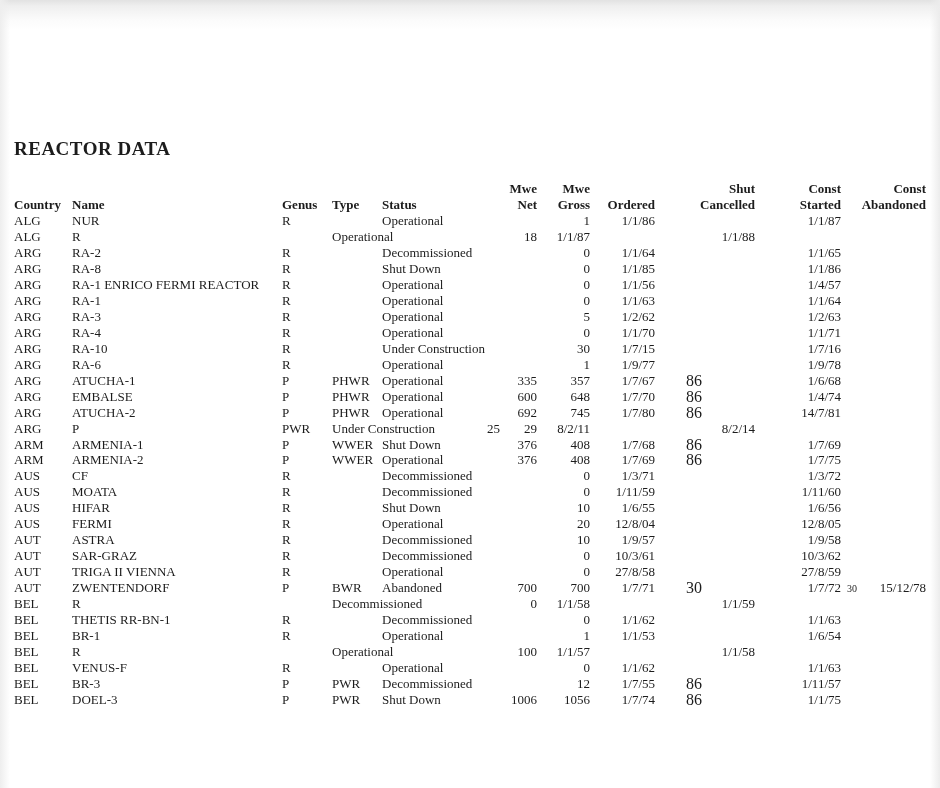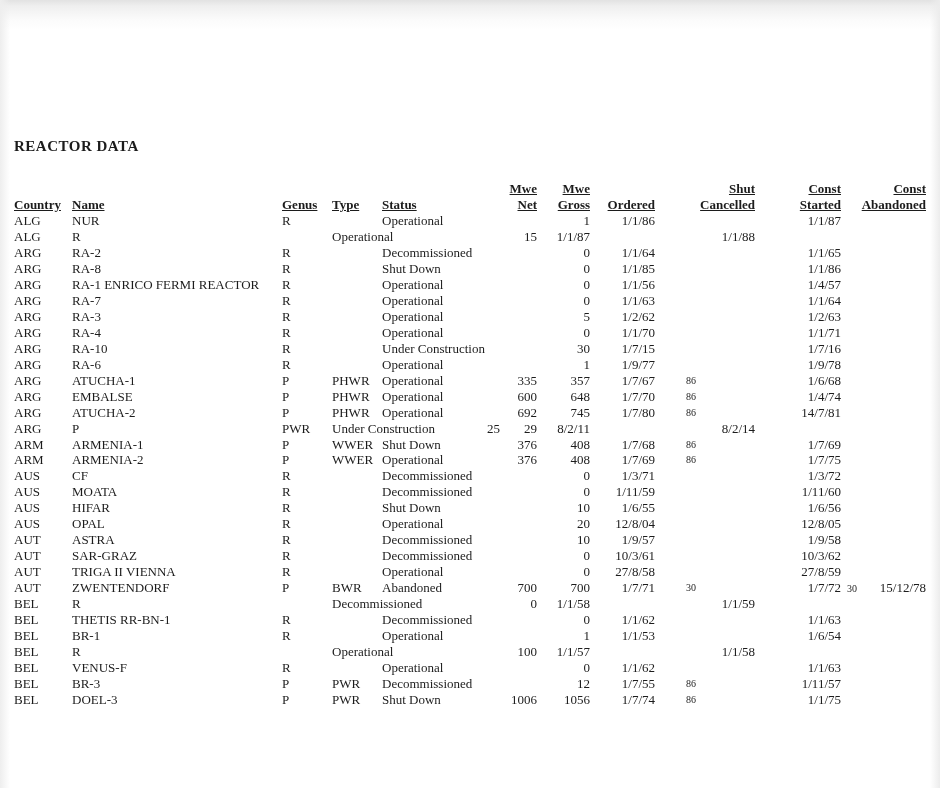--- a/index.html
+++ b/index.html
@@ -15,38 +15,38 @@
   .left-edge {
     position:absolute; left:0; top:0; bottom:0; width:10px;
     background:linear-gradient(90deg,#eeeeee,rgba(255,255,255,0));
   }
   .right-edge {
     position:absolute; right:0; top:0; bottom:0; width:10px;
     background:linear-gradient(270deg,#ececec,rgba(255,255,255,0));
   }
   .title {
     position:absolute; left:14px; top:138px;
-    font-size:15px; font-weight:bold; letter-spacing:0.5px;
+    font-size:19px; font-weight:bold; letter-spacing:0.5px;
     white-space:nowrap;
   }
   .table {
     position:absolute; left:14px; top:181px; width:912px;
   }
   .tr {
     display:grid;
     grid-template-columns:58px 210px 50px 50px 118px 37px 53px 65px 100px 86px 85px;
     height:15.97px; line-height:15.97px;
     font-size:13px;
   }
-  .hdr { font-weight:bold;text-decoration:underline; }
+  .hdr { font-weight:bold; }
   .c { white-space:nowrap; overflow:visible; }
   .num { text-align:right; }
   .cancelled {
     text-align:left; padding-left:31px;
-    font-size:10px; line-height:15.5px;
+    font-size:16px; line-height:15.5px;
   }
   .aband { display:flex; align-items:baseline; }
   .aband .note { font-size:10px; padding-left:6px; line-height:15.5px; }
   .aband .aval { margin-left:auto; }
 </style>
 </head>
 <body>
 
 <div class="page">
   <div class="top-edge"></div>
@@ -97,21 +97,21 @@
           <span class="note"></span>
           <span class="aval"></span>
         </div>
       </div>
       <div class="tr">
         <div class="c">ALG</div>
         <div class="c">R</div>
         <div class="c"></div>
         <div class="c">Operational</div>
         <div class="c num"></div>
-        <div class="c num">15</div>
+        <div class="c num">18</div>
         <div class="c num">1/1/87</div>
         <div class="c cancelled"></div>
         <div class="c num">1/1/88</div>
         <div class="c aband">
           <span class="note"></span>
           <span class="aval"></span>
         </div>
       </div>
       <div class="tr">
         <div class="c">ARG</div>
@@ -156,21 +156,21 @@
         <div class="c num">1/1/56</div>
         <div class="c cancelled"></div>
         <div class="c num">1/4/57</div>
         <div class="c aband">
           <span class="note"></span>
           <span class="aval"></span>
         </div>
       </div>
       <div class="tr">
         <div class="c">ARG</div>
-        <div class="c">RA-7</div>
+        <div class="c">RA-1</div>
         <div class="c">R</div>
         <div class="c"></div>
         <div class="c">Operational</div>
         <div class="c num"></div>
         <div class="c num">0</div>
         <div class="c num">1/1/63</div>
         <div class="c cancelled"></div>
         <div class="c num">1/1/64</div>
         <div class="c aband">
           <span class="note"></span>
@@ -379,21 +379,21 @@
         <div class="c num">1/6/55</div>
         <div class="c cancelled"></div>
         <div class="c num">1/6/56</div>
         <div class="c aband">
           <span class="note"></span>
           <span class="aval"></span>
         </div>
       </div>
       <div class="tr">
         <div class="c">AUS</div>
-        <div class="c">OPAL</div>
+        <div class="c">FERMI</div>
         <div class="c">R</div>
         <div class="c"></div>
         <div class="c">Operational</div>
         <div class="c num"></div>
         <div class="c num">20</div>
         <div class="c num">12/8/04</div>
         <div class="c cancelled"></div>
         <div class="c num">12/8/05</div>
         <div class="c aband">
           <span class="note"></span>

